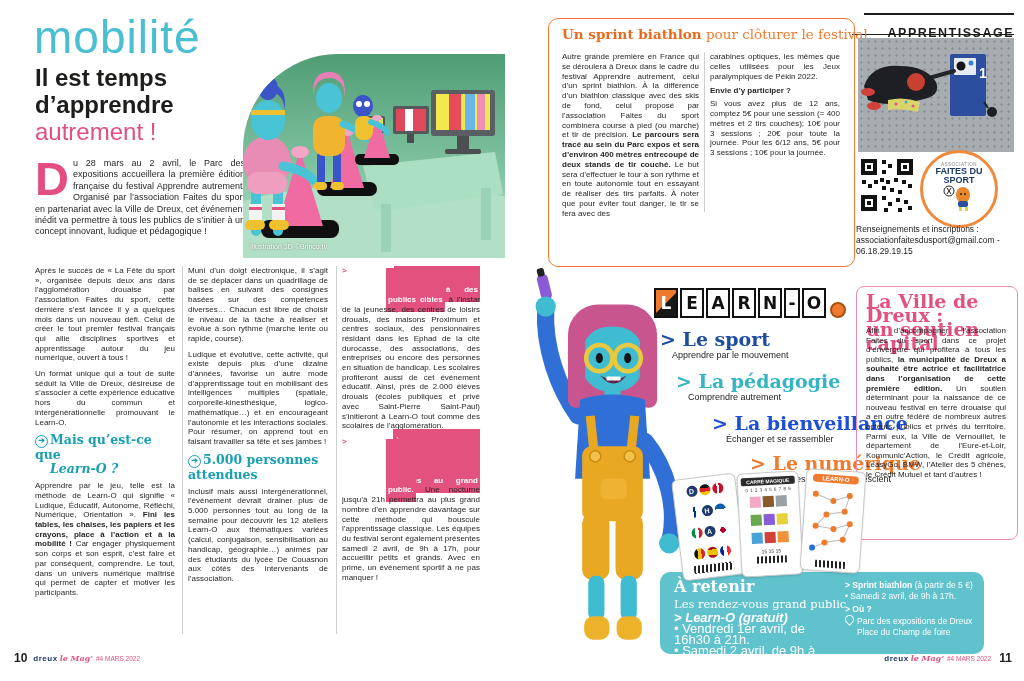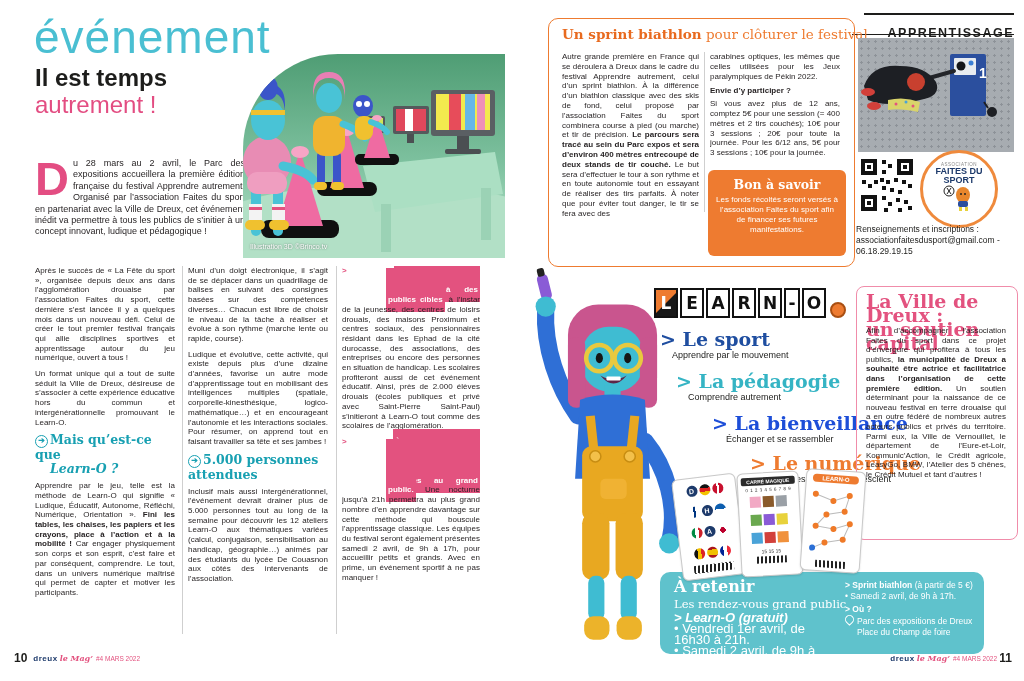--- a/index.html
+++ b/index.html
@@ -109,24 +109,25 @@
 
   .mascot{left:2px;top:264px;width:195px;height:405px;z-index:1;}
 </style>
 </head>
 <body>
 
 <div class="sheet">
 
   <section class="pg" id="pgL">
 
-    <div class="abs kicker">événement</div>
+    <div class="abs kicker">mobilité</div>
 
     <div class="abs title">
       <div>Il est temps</div>
+      <div>d’apprendre</div>
       <div class="pinkline">autrement !</div>
     </div>
 
     <div class="abs intro">
       <span class="dropcap">D</span><span>u 28 mars au 2 avril, le Parc des expositions accueillera la première édition française du festival Apprendre autrement. Organisé par l’association Faites du sport en partenariat avec la Ville de Dreux, cet événement inédit va permettre à tous les publics de s’initier à un concept innovant, ludique et pédagogique !</span>
     </div>
 
     <div class="abs illu">
       <svg width="262" height="204" viewBox="0 0 262 204">
         <defs>
@@ -258,24 +259,20 @@
       <b>Un sprint biathlon</b><span> pour clôturer le festival</span>
     </div>
     <div class="abs sbcol sb1">
       <span>Autre grande première en France qui se déroulera à Dreux dans le cadre du festival Apprendre autrement, celui d’un sprint biathlon. À la différence d’un biathlon classique avec des skis de fond, celui proposé par l’association Faites du sport combinera course à pied (ou marche) et tir de précision. </span><b class="run">Le parcours sera tracé au sein du Parc expos et sera d’environ 400 mètres entrecoupé de deux stands de tir couché.</b><span> Le but sera d’effectuer le tour à son rythme et en toute autonomie tout en essayant de réaliser des tirs parfaits. À noter que pour éviter tout danger, le tir se fera avec des</span>
     </div>
     <div class="abs sbrule"></div>
     <div class="abs sbcol sb2">
       <span>carabines optiques, les mêmes que celles utilisées pour les Jeux paralympiques de Pékin 2022.</span>
       <div class="qhead">Envie d’y participer ?</div>
       <span>Si vous avez plus de 12 ans, comptez 5€ pour une session (= 400 mètres et 2 tirs couchés); 10€ pour 3 sessions ; 20€ pour toute la journée. Pour les 6/12 ans, 5€ pour 3 sessions ; 10€ pour la journée.</span>
-    </div>
-    <div class="abs savoir">
-      <div class="st">Bon à savoir</div>
-      <div class="sx">Les fonds récoltés seront versés à l’association Faites du sport afin de financer ses futures manifestations.</div>
     </div>
 
     <div class="abs photo">
       <svg width="156" height="114" viewBox="0 0 156 114">
         <rect x="92" y="16" width="36" height="62" rx="2" fill="#2b4f9e"></rect>
         <rect x="96" y="20" width="22" height="17" rx="1" fill="#e8ecf0"></rect>
         <circle cx="103" cy="28" r="4.5" fill="#14161a"></circle>
           <circle cx="113" cy="25" r="2.5" fill="#3b7fd4"></circle>
         <text x="121" y="40" font-family="Liberation Sans, sans-serif" font-size="14" font-weight="bold" fill="#ffffff">1</text>
         <line x1="64" y1="42" x2="96" y2="33" stroke="#23252a" stroke-width="4" stroke-linecap="round"></line>
@@ -469,16 +466,16 @@
         <div><b>&gt; Sprint biathlon</b><span> (à partir de 5 €)</span></div>
         <div>• Samedi 2 avril, de 9h à 17h.</div>
         <div style="font-weight:bold;margin-top:2px;">&gt; Où ?</div>
         <div><span class="pin"></span><span>Parc des expositions de Dreux</span></div>
         <div style="margin-left:12px;">Place du Champ de foire</div>
       </div>
     </div>
 
     <div class="abs footer fR">
       <span class="brandA">dreux</span><span class="brandB">le Mag’</span><span class="brandC">#4 MARS 2022</span>
-      <span class="pageno" style="">11</span>
+      <span class="pageno" style="margin-left:6px;">11</span>
     </div>
   </section>
 </div>
 
 </body></html>

